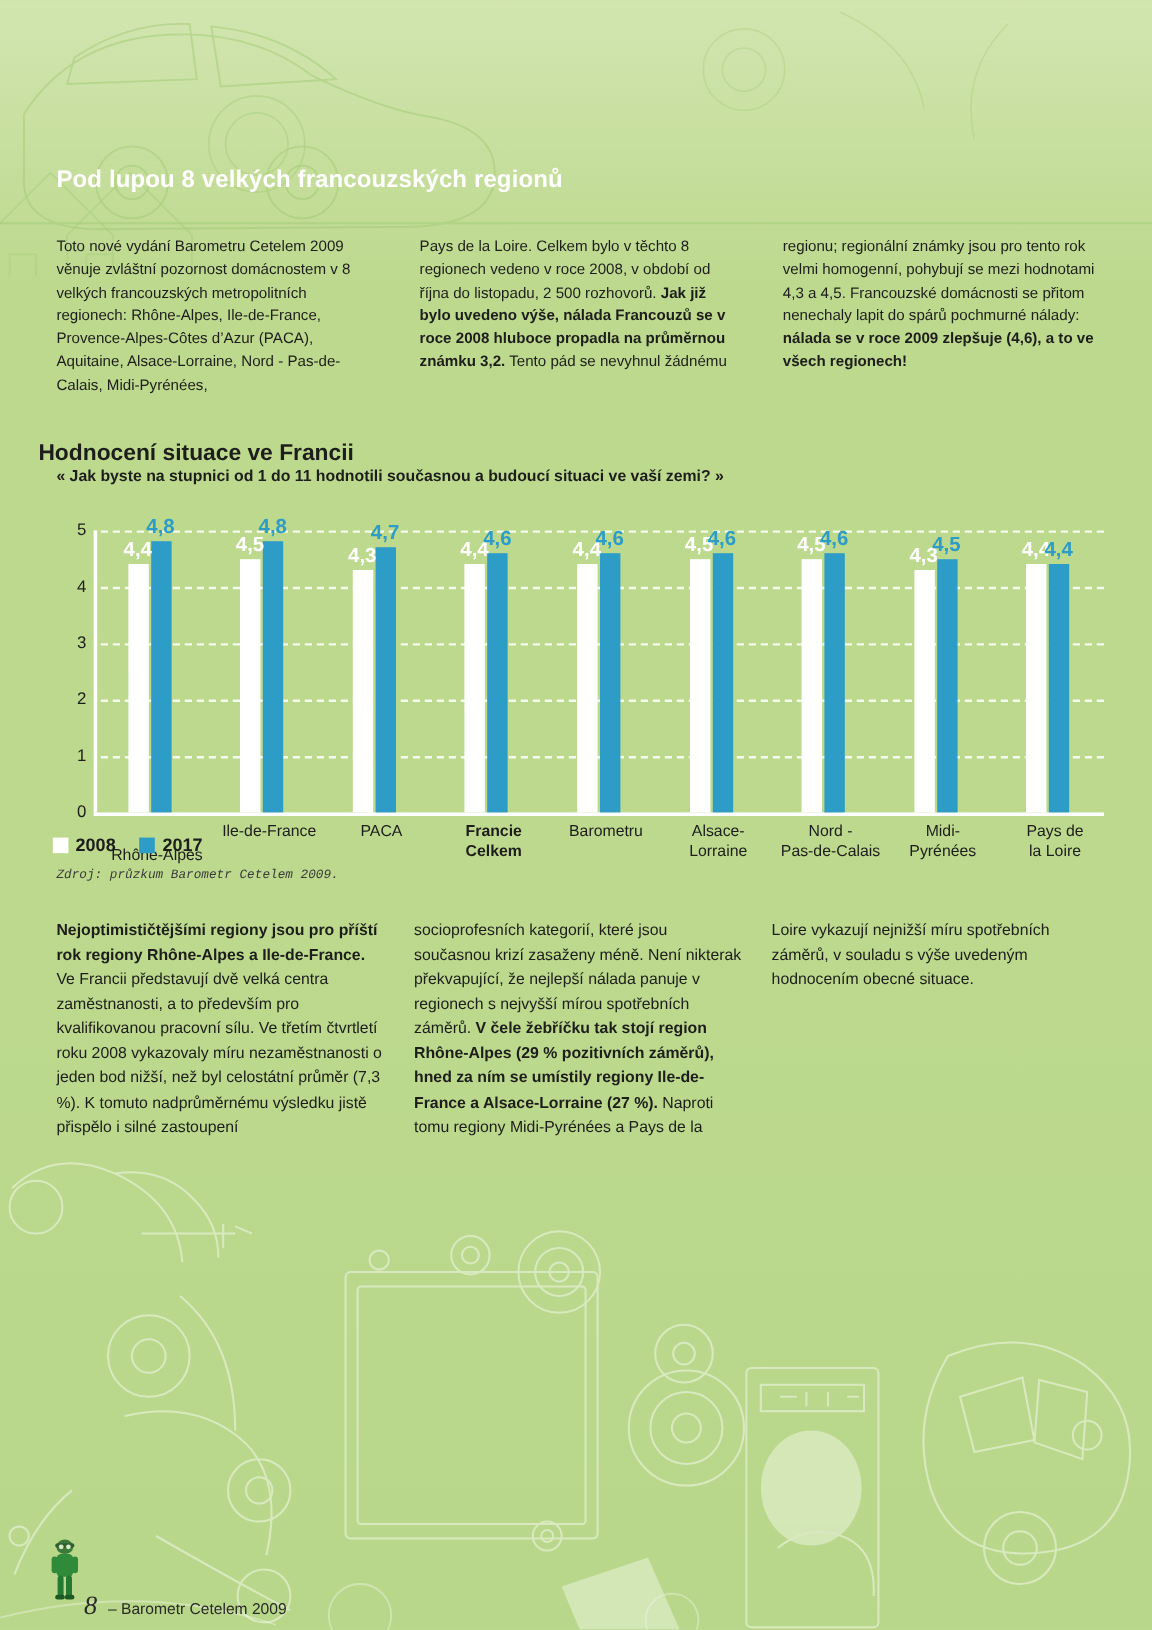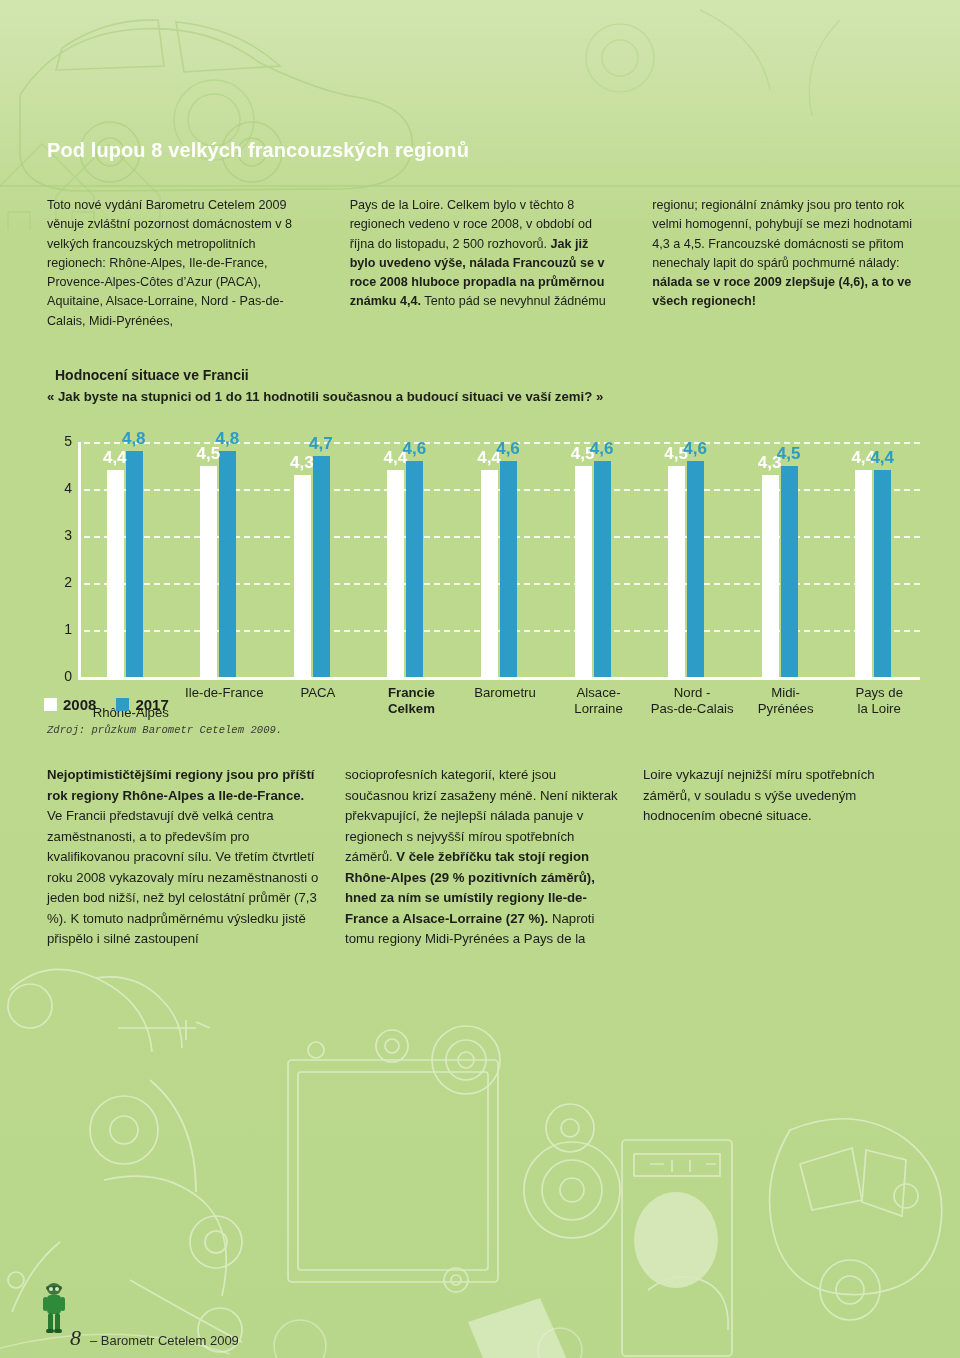--- a/index.html
+++ b/index.html
@@ -67,23 +67,23 @@
     font-size: 12.6px;
     line-height: 19.3px;
     color: #1d1d1b;
     text-align: left;
   }
   .intro-col b { font-weight: bold; }
 
   
   .chart-heading {
     position: absolute;
-    left: 55px;
+    left: 32px;
     top: 367px;
-    font-size: 14px;
+    font-size: 19px;
     font-weight: bold;
     color: #1d1d1b;
   }
   .chart-subheading {
     position: absolute;
     left: 47px;
     top: 389px;
     font-size: 13.2px;
     font-weight: bold;
     color: #1d1d1b;
@@ -343,21 +343,21 @@
     <circle cx="560" cy="400" r="22"></circle>
   </g>
 </svg>
 
 <div class="page-wrap">
 
   <div class="doc-title">Pod lupou 8 velkých francouzských regionů</div>
 
   <div class="intro">
     <div class="intro-col"><span>Toto nové vydání Barometru Cetelem 2009 věnuje zvláštní pozornost domácnostem v 8 velkých francouzských metropolitních regionech: Rhône-Alpes, Ile-de-France, Provence-Alpes-Côtes d’Azur (PACA), Aquitaine, Alsace-Lorraine, Nord - Pas-de-Calais, Midi-Pyrénées,</span></div>
-    <div class="intro-col"><span>Pays de la Loire. Celkem bylo v těchto 8 regionech vedeno v roce 2008, v období od října do listopadu, 2 500 rozhovorů. </span><b>Jak již bylo uvedeno výše, nálada Francouzů se v roce 2008 hluboce propadla na průměrnou známku 4,4.</b><span> Tento pád se nevyhnul žádnému</span></div>
+    <div class="intro-col"><span>Pays de la Loire. Celkem bylo v těchto 8 regionech vedeno v roce 2008, v období od října do listopadu, 2 500 rozhovorů. </span><b>Jak již bylo uvedeno výše, nálada Francouzů se v roce 2008 hluboce propadla na průměrnou známku 3,2.</b><span> Tento pád se nevyhnul žádnému</span></div>
     <div class="intro-col"><span>regionu; regionální známky jsou pro tento rok velmi homogenní, pohybují se mezi hodnotami 4,3 a 4,5. Francouzské domácnosti se přitom nenechaly lapit do spárů pochmurné nálady: </span><b>nálada se v roce 2009 zlepšuje (4,6), a to ve všech regionech!</b></div>
   </div>
 
   <div class="chart-heading">Hodnocení situace ve Francii</div>
   <div class="chart-subheading">« Jak byste na stupnici od 1 do 11 hodnotili současnou a budoucí situaci ve vaší zemi? »</div>
 
   <div class="chart">
     <div class="plot">
       <div class="axis-line-y"></div>
       <div class="axis-line-x"></div>

